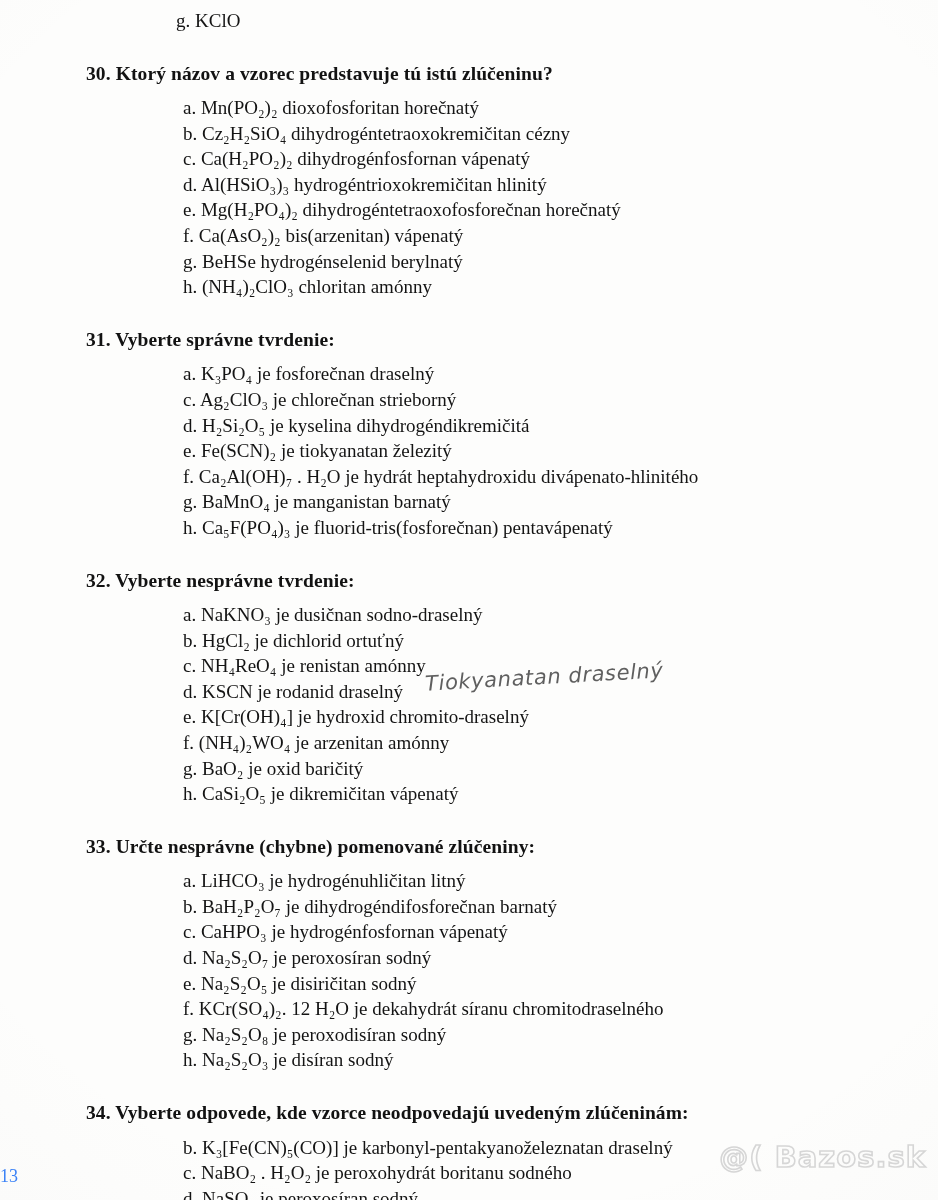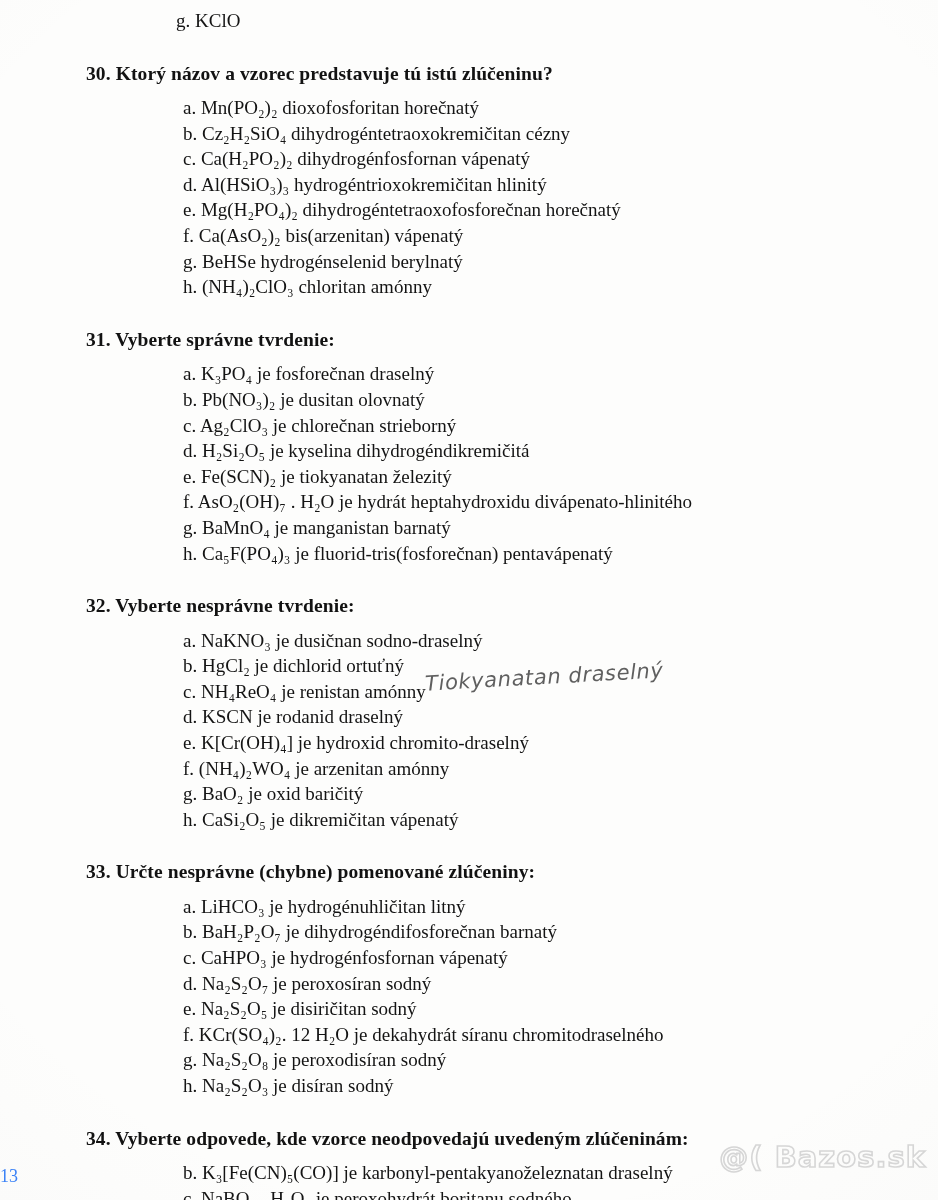--- a/index.html
+++ b/index.html
@@ -155,25 +155,24 @@
       </ul>
     </section>
 
     <section class="q-block">
       <div class="q-heading">
         <span class="qnum">31.</span>
         <span>Vyberte správne tvrdenie:</span>
       </div>
       <ul class="items first-items">
         <li class="item"><span class="lbl">a.</span> <span class="txt">K₃PO₄ je fosforečnan draselný</span></li>
-        <li class="item"><span class="lbl">b.</span> <span class="txt">Pb(NO₃)₂ je dusitan olovnatý</span></li>
         <li class="item"><span class="lbl">c.</span> <span class="txt">Ag₂ClO₃ je chlorečnan strieborný</span></li>
         <li class="item"><span class="lbl">d.</span> <span class="txt">H₂Si₂O₅ je kyselina dihydrogéndikremičitá</span></li>
         <li class="item"><span class="lbl">e.</span> <span class="txt">Fe(SCN)₂ je tiokyanatan železitý</span></li>
-        <li class="item"><span class="lbl">f.</span> <span class="txt">AsO₂(OH)₇ . H₂O je hydrát heptahydroxidu divápenato-hlinitého</span></li>
+        <li class="item"><span class="lbl">f.</span> <span class="txt">Ca₂Al(OH)₇ . H₂O je hydrát heptahydroxidu divápenato-hlinitého</span></li>
         <li class="item"><span class="lbl">g.</span> <span class="txt">BaMnO₄ je manganistan barnatý</span></li>
         <li class="item"><span class="lbl">h.</span> <span class="txt">Ca₅F(PO₄)₃ je fluorid-tris(fosforečnan) pentavápenatý</span></li>
       </ul>
     </section>
 
     <section class="q-block">
       <div class="q-heading">
         <span class="qnum">32.</span>
         <span>Vyberte nesprávne tvrdenie:</span>
       </div>

